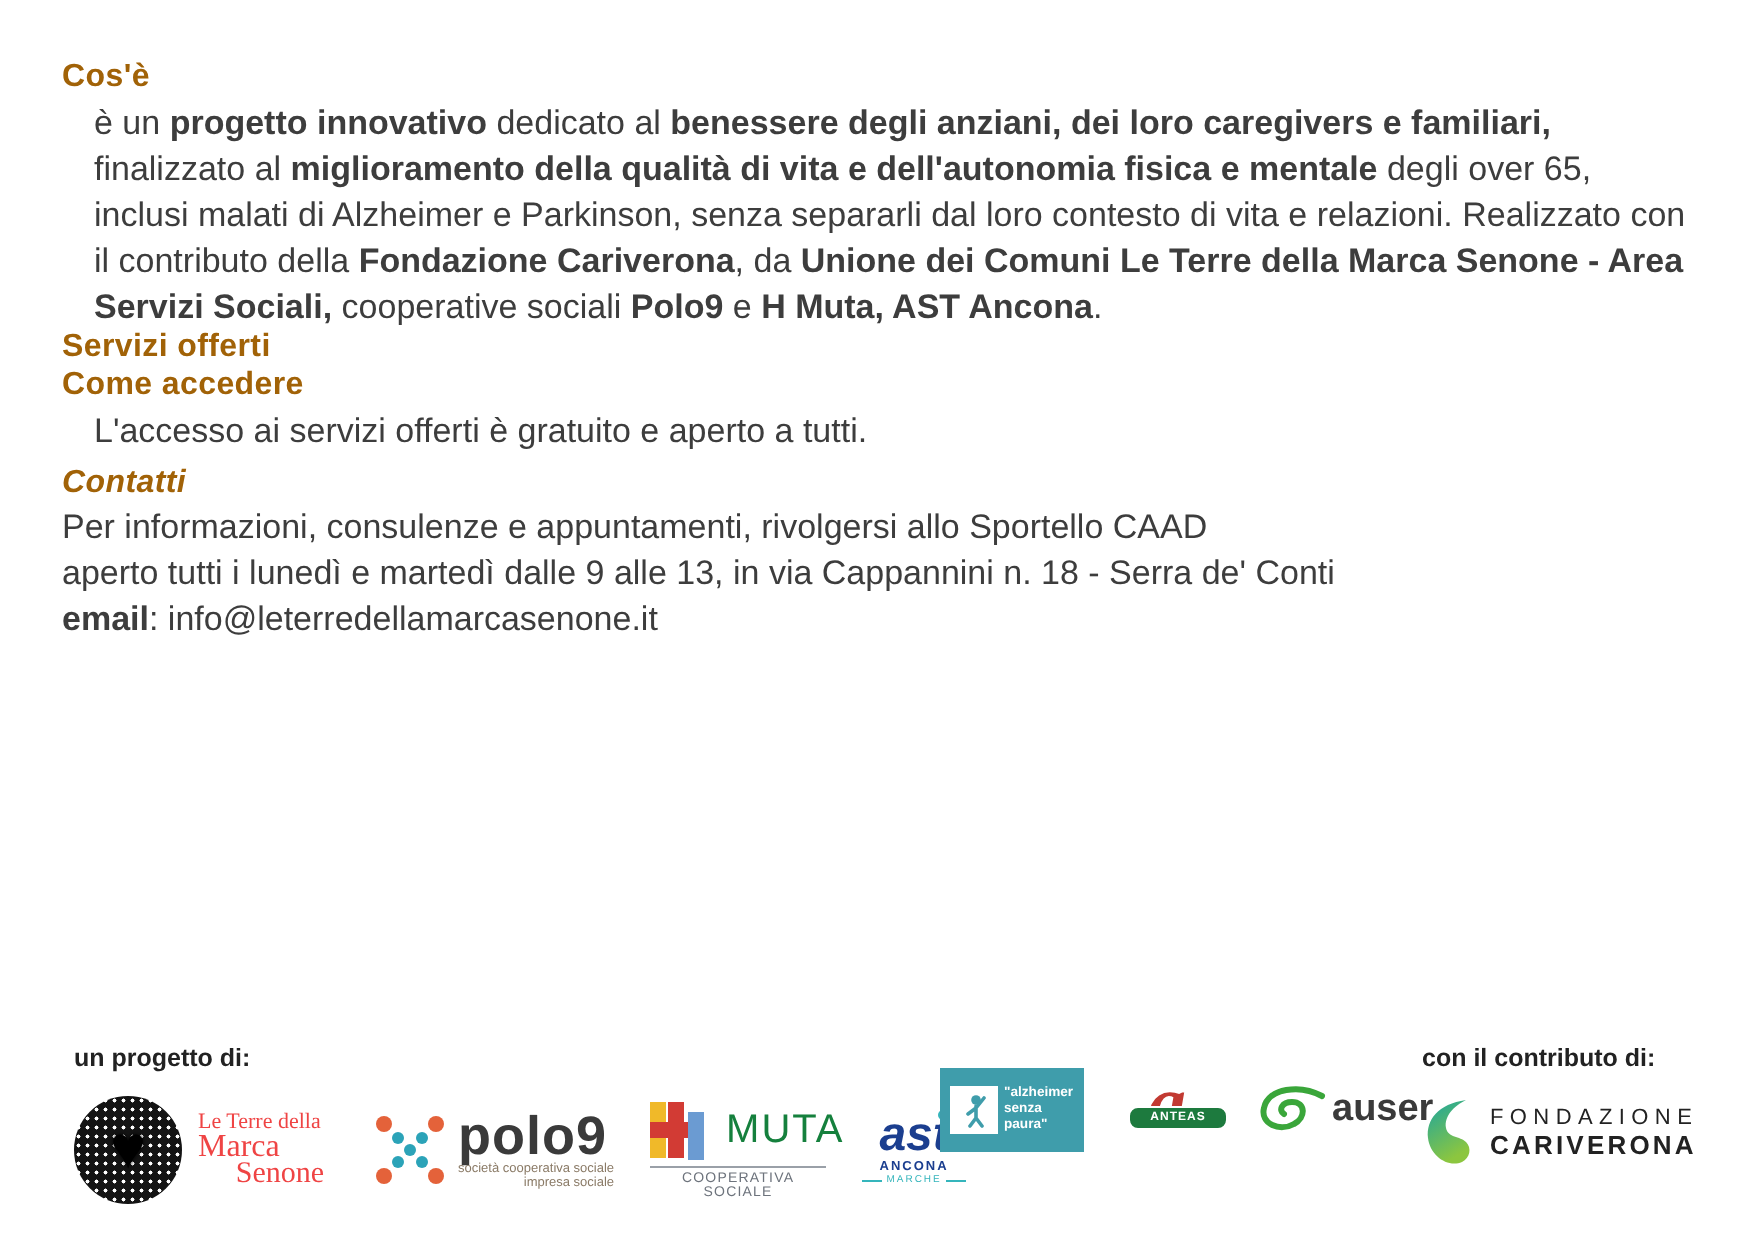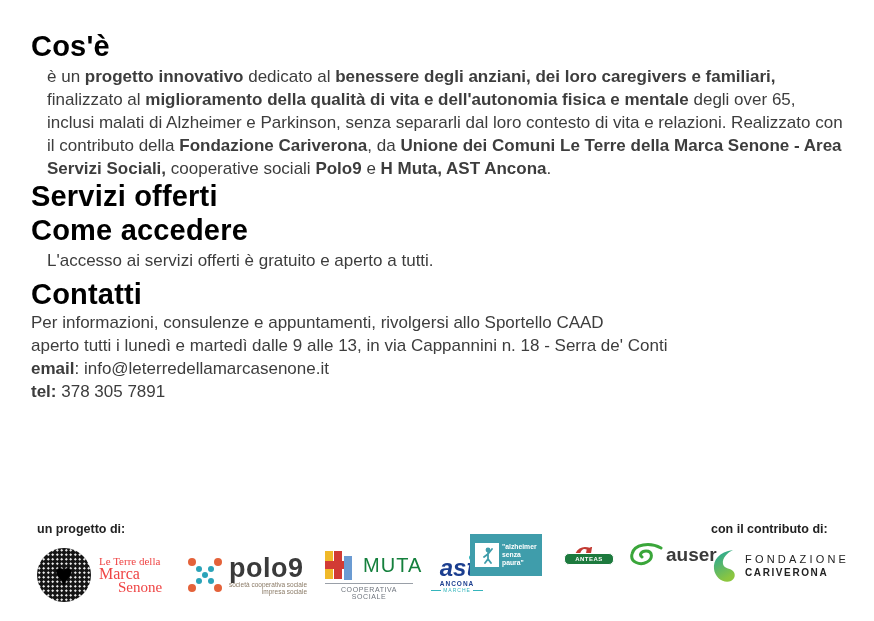--- a/index.html
+++ b/index.html
@@ -2,24 +2,24 @@
 <html><head>
 <meta charset="utf-8">
 <style>
   html,body{margin:0;padding:0;}
   body{
     width:874px;height:621px;background:#ffffff;overflow:hidden;
     font-family:"Liberation Sans",sans-serif;color:#3d3d3d;position:relative;
   }
   .content{padding:30px 28px 0 31px;}
   h1.sec{
-    color:#000000;font-size:29px;line-height:1.15;margin:0;
+    color:#a16207;font-size:16px;line-height:1.15;margin:0;
     font-weight:bold;letter-spacing:.2px;
   }
-  h1.sec.mt{margin-top:6px;}
+  h1.sec.mt{margin-top:6px;font-style:italic;}
   p.body{font-size:17px;line-height:23px;margin:2px 0 0 16px;max-width:818px;}
   .b{font-weight:bold;}
   ul.bullets{
     margin:3px 0 0 0;padding:0 0 0 42px;font-size:17px;line-height:23.5px;
   }
   ul.bullets li{padding-left:2px;}
   .contact-line{font-size:17px;line-height:23px;max-width:818px;}
 
   
   .footer{position:absolute;left:0;top:522px;width:874px;height:99px;}
@@ -79,40 +79,39 @@
     border-radius:5px;color:#fff;font-size:6px;font-weight:bold;text-align:center;line-height:10px;letter-spacing:.5px;border:1px solid #fff;}
 
   
   .auser{display:flex;align-items:center;margin-left:16px;flex:0 0 auto;}
   .auser .name{font-size:19px;font-weight:bold;color:#3a3a3a;margin-left:2px;}
 
   
   .cariverona{display:flex;align-items:center;}
   .cariverona .words{margin-left:4px;}
   .cariverona .l1{font-size:11px;color:#222;letter-spacing:3.2px;line-height:12px;}
-  .cariverona .l2{font-size:10px;font-weight:bold;color:#222;letter-spacing:1.6px;line-height:15px;}
+  .cariverona .l2{font-size:13px;font-weight:bold;color:#222;letter-spacing:1.6px;line-height:15px;}
 </style>
 </head>
 <body>
 
 <div class="content">
 
   <h1 class="sec">Cos'è</h1>
   <p class="body"><span>è un </span><span class="b">progetto innovativo</span><span> dedicato al </span><span class="b">benessere degli anziani, dei loro caregivers e familiari,</span><span> finalizzato al </span><span class="b">miglioramento della qualità di vita e dell'autonomia fisica e mentale</span><span> degli over 65, inclusi malati di Alzheimer e Parkinson, senza separarli dal loro contesto di vita e relazioni. Realizzato con il contributo della </span><span class="b">Fondazione Cariverona</span><span>, da </span><span class="b">Unione dei Comuni Le Terre della Marca Senone - Area Servizi Sociali,</span><span> cooperative sociali </span><span class="b">Polo9</span><span> e </span><span class="b">H Muta, AST Ancona</span><span>.</span></p>
 
   <h1 class="sec">Servizi offerti</h1>
 
   <h1 class="sec">Come accedere</h1>
   <p class="body">L'accesso ai servizi offerti è gratuito e aperto a tutti.</p>
 
   <h1 class="sec mt">Contatti</h1>
   <div class="contact-line">Per informazioni, consulenze e appuntamenti, rivolgersi allo Sportello CAAD</div>
   <div class="contact-line">aperto tutti i lunedì e martedì dalle 9 alle 13, in via Cappannini n. 18 - Serra de' Conti</div>
   <div class="contact-line"><span class="b">email</span><span>: info@leterredellamarcasenone.it</span></div>
-  <div class="contact-line"><span class="b">tel:</span><span> 378 305 7891</span></div>
 
 </div>
 
 <div class="footer">
 
   <div class="fcol" style="left:37px;width:420px;">
     <div class="flabel">un progetto di:</div>
     <div class="logorow">
 
       <div class="terre-emblem">

